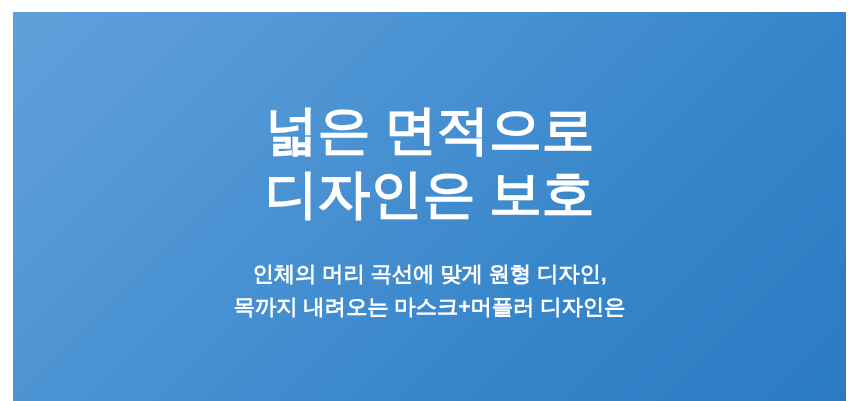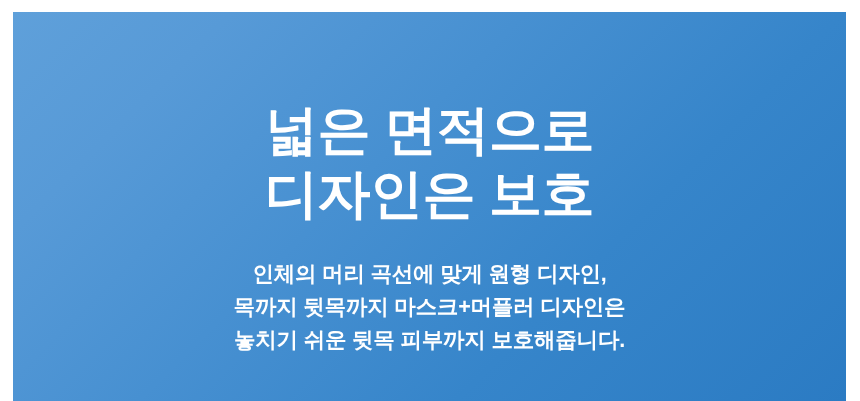--- a/index.html
+++ b/index.html
@@ -88,19 +88,18 @@
 
     <div id="banner-content">
 
       <div class="headline-block">
         <div class="headline-line">넓은 면적으로</div>
         <div class="headline-line">디자인은 보호</div>
       </div>
 
       <div class="body-block">
         <div class="body-line">인체의 머리 곡선에 맞게 원형 디자인,</div>
-        <div class="body-line">목까지 뒷목까지 마스크+머플러 디자인은</div>
-        <div class="body-line">놓치기 쉬운 뒷목 피부까지 보호해줍니다.</div>
+        <div class="body-line">목까지 내려오는 마스크+머플러 디자인은</div>
       </div>
 
     </div>
   </div>
 </div>
 
 </body></html>

